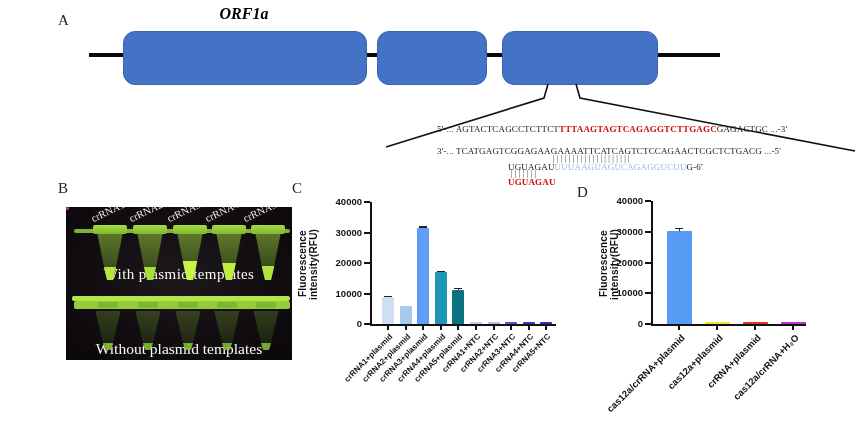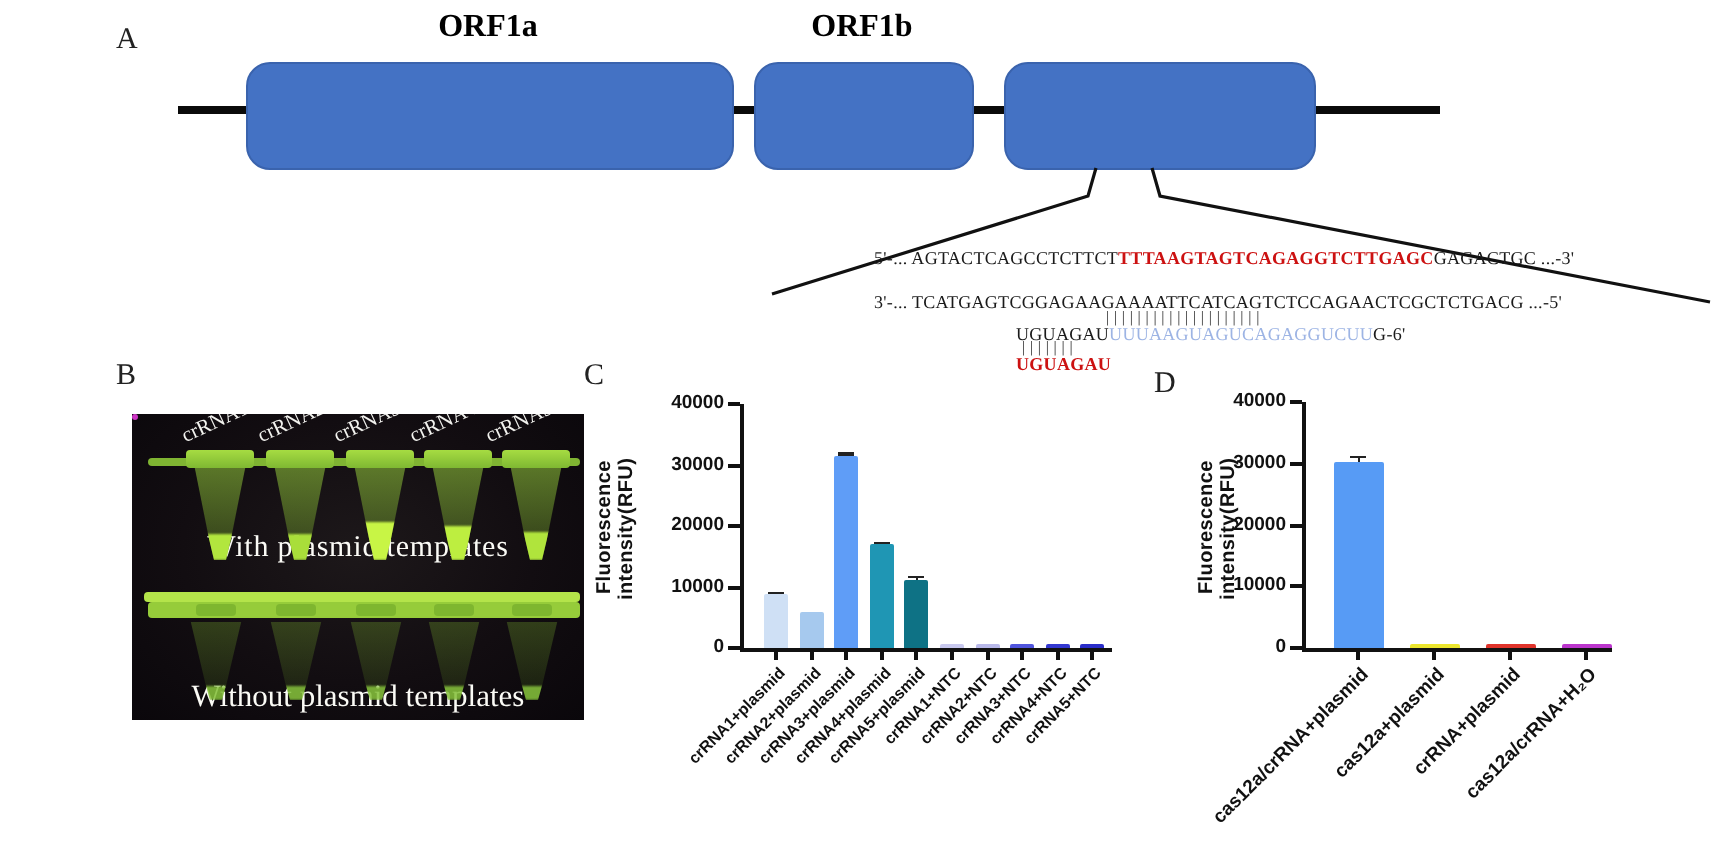--- a/index.html
+++ b/index.html
@@ -44,22 +44,21 @@
 
   <div class="panel-letter" style="left:58px;top:12px;">A</div>
   <div class="panel-letter" style="left:58px;top:180px;">B</div>
   <div class="panel-letter" style="left:292px;top:180px;">C</div>
   <div class="panel-letter" style="left:577px;top:184px;">D</div>
 
   <div class="genome-line" style="left:89px;top:53px;width:631px;height:4px;"></div>
   <div class="orf-box" style="left:123px;top:31px;width:242px;height:52px;"></div>
   <div class="orf-box" style="left:377px;top:31px;width:108px;height:52px;"></div>
   <div class="orf-box" style="left:502px;top:31px;width:154px;height:52px;"></div>
-  <div class="orf-label" style="left:123px;width:242px;">ORF1a</div>
-  <div class="orf-label" style="left:377px;width:108px;">ORF1b</div>
+  <div class="orf-label" style="left:123px;width:242px;font-style:italic;">ORF1a</div>
 
   <svg class="abs" style="left:0;top:0;" width="858" height="200">
     <polyline points="548,84 544,98 386,147" fill="none" stroke="#111" stroke-width="1.6"></polyline>
     <polyline points="576,84 580,98 855,151" fill="none" stroke="#111" stroke-width="1.6"></polyline>
   </svg>
 
 
   <div class="seq" style="left:437px;top:124px;"><span>5'-... AGTACTCAGCCTCTTCT</span><span class="red">TTTAAGTAGTCAGAGGTCTTGAGC</span><span>GAGACTGC ...-3'</span></div>
 
   <div class="seq" style="left:437px;top:146px;">3'-... TCATGAGTCGGAGAAGAAAATTCATCAGTCTCCAGAACTCGCTCTGACG ...-5'</div>

